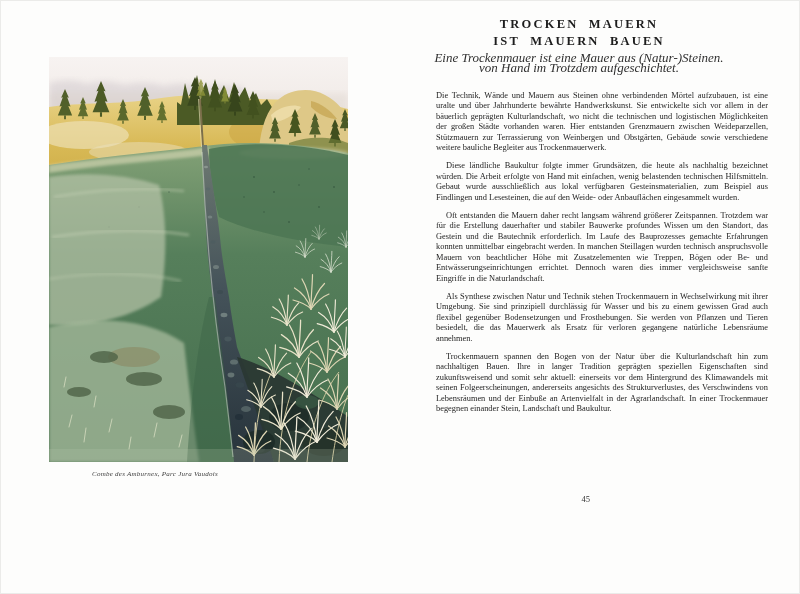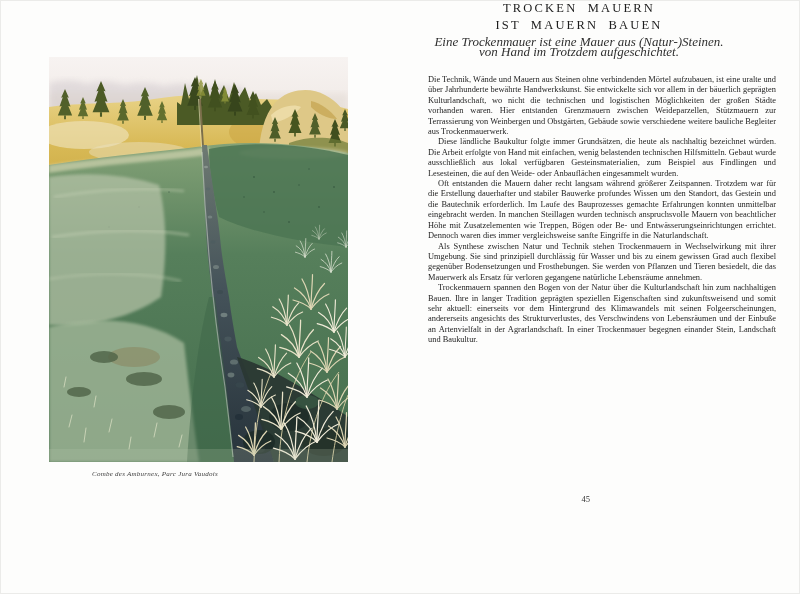--- a/index.html
+++ b/index.html
@@ -14,26 +14,26 @@
   .photo-frame svg{display:block;}
   .photo-caption{
     position:absolute;left:92px;top:470px;
     font-style:italic;font-size:7px;letter-spacing:.25px;color:#3d3d3d;white-space:nowrap;
   }
   
   .right-page{position:absolute;left:400px;top:0;width:400px;height:594px;}
   .column{position:absolute;left:28px;top:0;width:348px;}
   .header-block{padding-right:46px;text-align:center;}
   .byline{margin-top:55px;font-style:italic;font-size:8.5px;line-height:10px;color:#2e2e2e;}
-  .title{font-size:12.5px;line-height:17px;font-weight:400;
+  .title{margin-top:16px;font-size:12.5px;line-height:17px;font-weight:700;
          letter-spacing:2.2px;word-spacing:5px;color:#1d1d1d;}
   .intro{margin-top:3px;font-style:italic;font-size:13px;line-height:10px;color:#2f2f2f;}
   .bodytext{margin-top:18px;font-size:8.4px;line-height:10.4px;text-align:justify;
             color:#242424;hyphens:auto;-webkit-hyphens:auto;}
-  .bodytext p{margin:0;}
+  .bodytext p{margin:8px;}
   .bodytext p + p{text-indent:10px;}
   .page-number{position:absolute;left:570px;top:494px;width:20px;text-align:right;
                font-size:8.5px;color:#333;}
 </style>
 </head>
 <body>
 
 <div class="spread">
 
   <div class="left-page">

